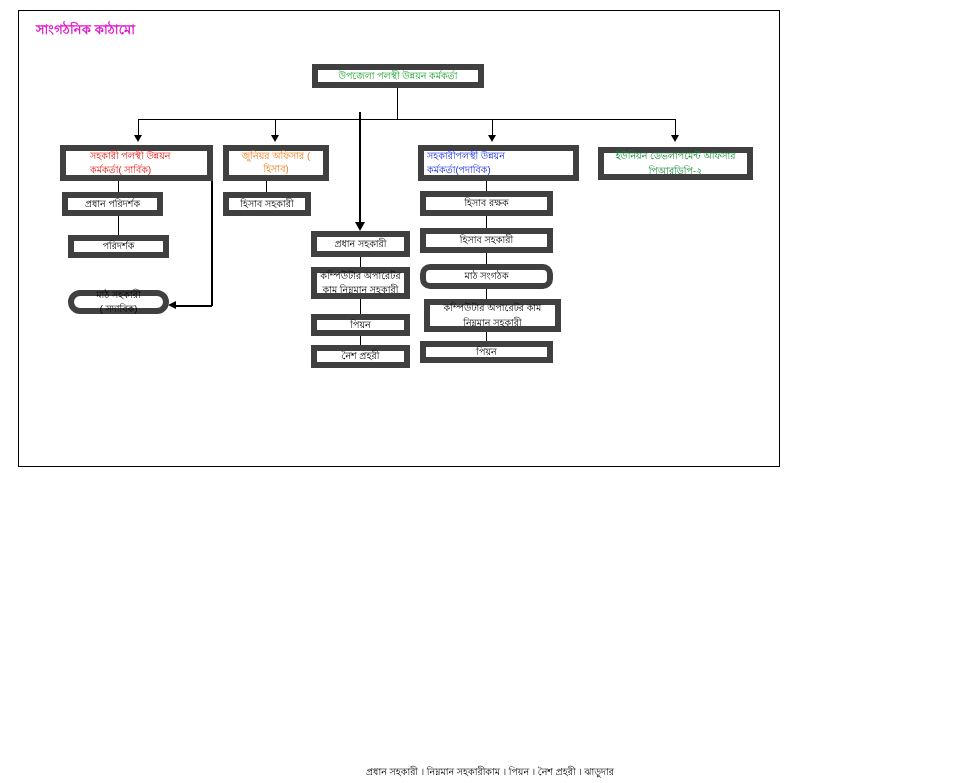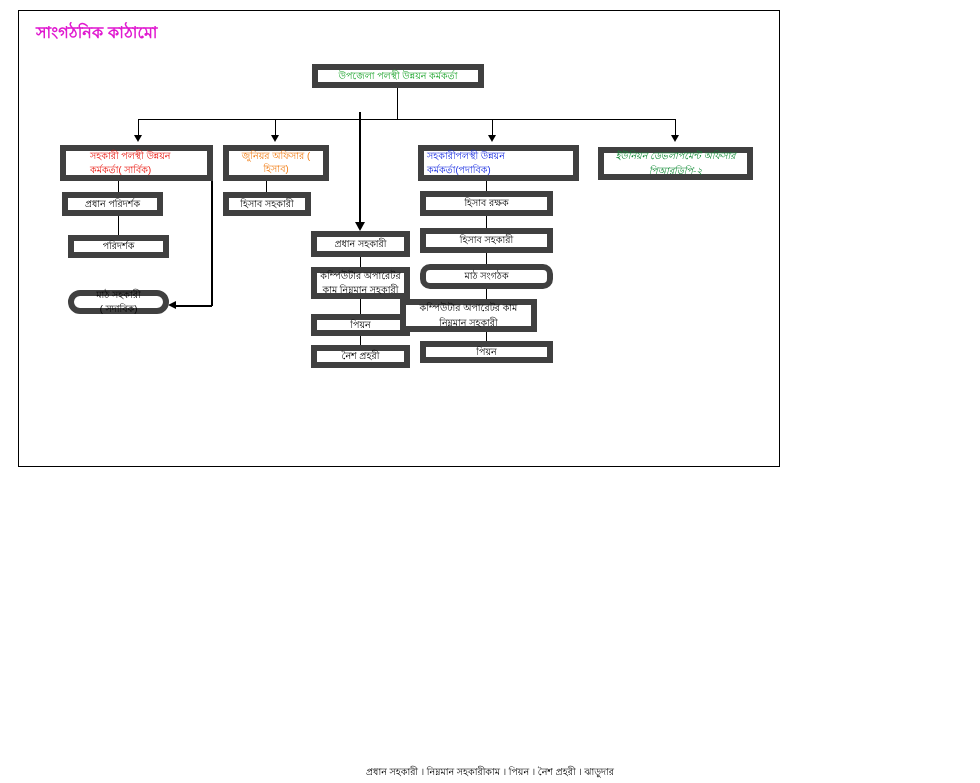--- a/index.html
+++ b/index.html
@@ -10,21 +10,21 @@
 
   
   #chart-frame{
     position:absolute;left:18px;top:10px;width:760px;height:455px;
     border:1.5px solid #000;background:#fff;
   }
 
   
   #page-title{
     position:absolute;left:36px;top:20px;
-    font-size:16px;color:#e01ad0;font-weight:600;letter-spacing:.2px;
+    font-size:13px;color:#e01ad0;font-weight:600;letter-spacing:.2px;
     white-space:nowrap;
   }
 
   
   .node{
     position:absolute;box-sizing:border-box;
     border:6px solid #404040;background:#fff;
     display:flex;align-items:center;justify-content:center;
     text-align:center;font-size:9.5px;line-height:1.35;color:#000;
     padding:1px 3px;
@@ -164,28 +164,28 @@
 <div class="node" style="left:420px;top:228px;width:133px;height:25px;">
   <span class="txt">হিসাব সহকারী</span>
 </div>
 
 <div class="vline" style="left:486px;top:253px;height:11px;"></div>
 <div class="node" style="left:420px;top:264px;width:133px;height:25px;border-radius:10px;">
   <span class="txt">মাঠ সংগঠক</span>
 </div>
 
 <div class="vline" style="left:486px;top:289px;height:10px;"></div>
-<div class="node two-line" style="left:400px;top:299px;width:137px;height:33px;">
+<div class="node two-line" style="left:424px;top:299px;width:137px;height:33px;">
   <span class="txt">কম্পিউটার অপারেটর কাম
 নিম্নমান সহকারী</span>
 </div>
 
 <div class="vline" style="left:486px;top:332px;height:9px;"></div>
 <div class="node" style="left:420px;top:341px;width:133px;height:22px;">
   <span class="txt">পিয়ন</span>
 </div>
 
-<div class="node two-line c-dgreen" style="left:598px;top:147px;width:155px;height:33px;font-style:italic;">
+<div class="node two-line c-dgreen" style="left:598px;top:147px;width:155px;height:33px;">
   <span class="txt">ইউনিয়ন ডেভলাপমেন্ট অফিসার
 পিআরডিপি-২</span>
 </div>
 
 <div id="footer-note">প্রধান সহকারী । নিম্নমান সহকারীকাম ।  পিয়ন    ।  নৈশ প্রহরী ।  ঝাড়ুদার</div>
 
 </body></html>

